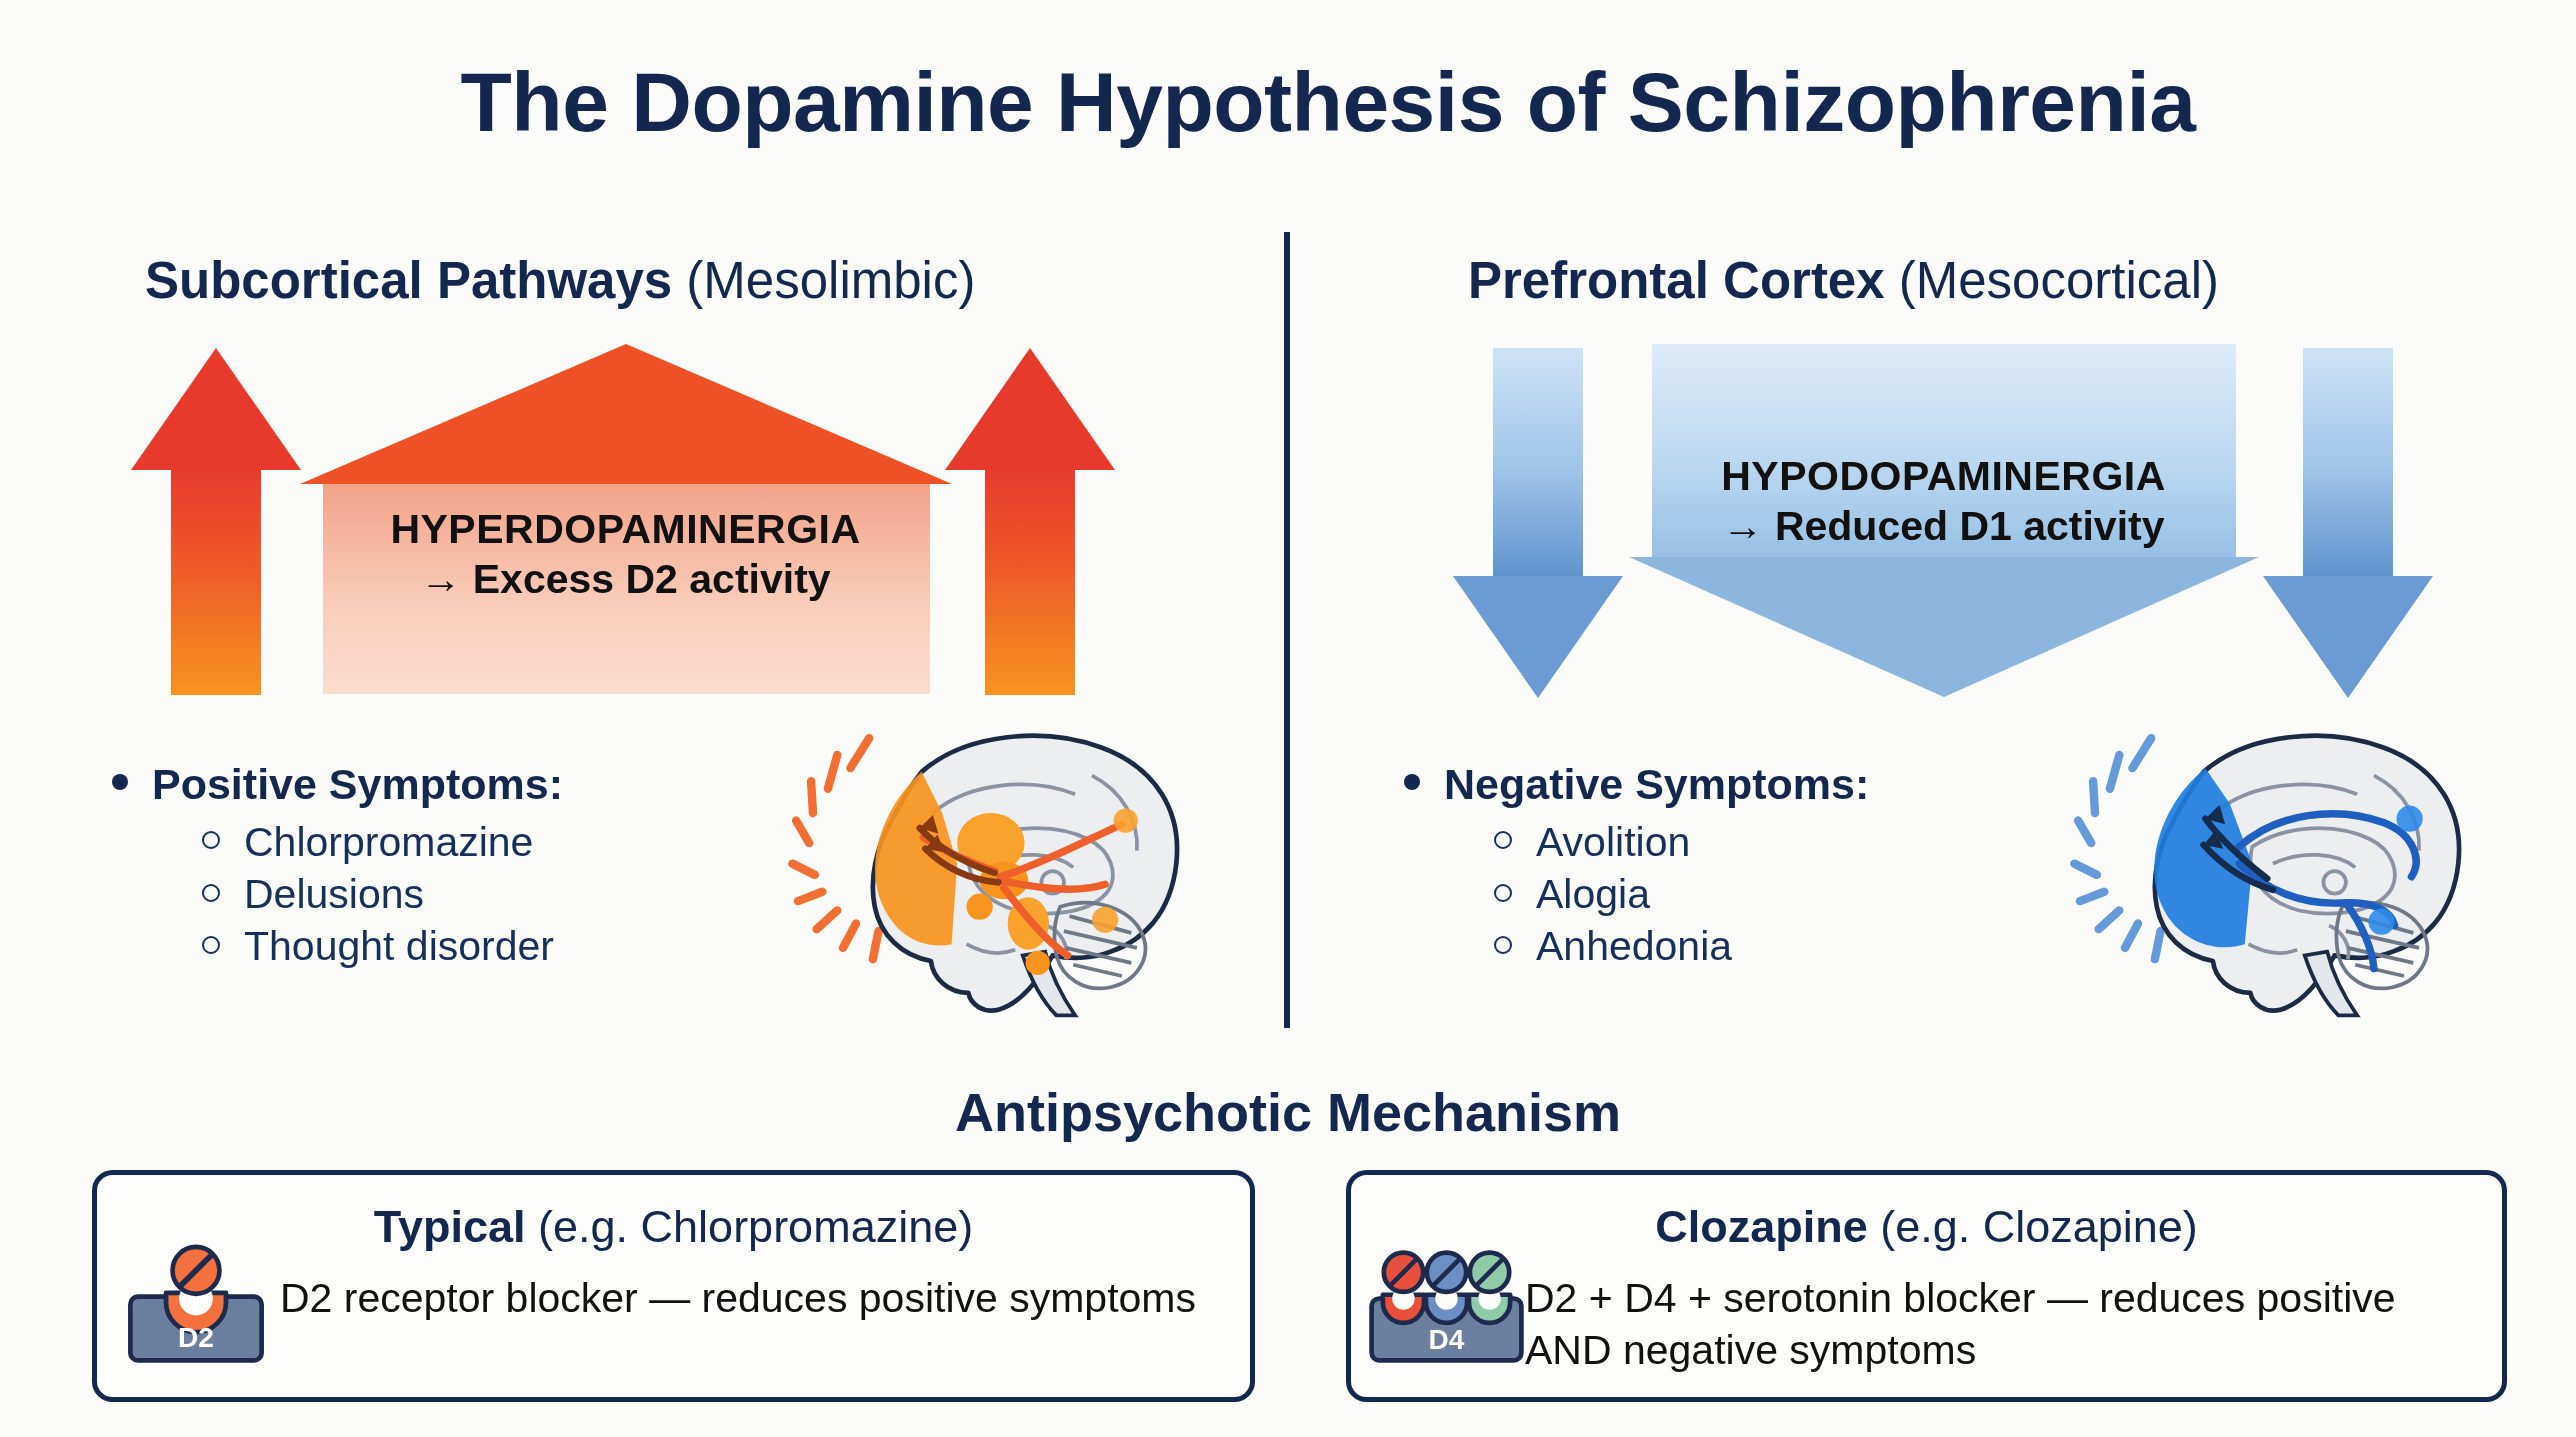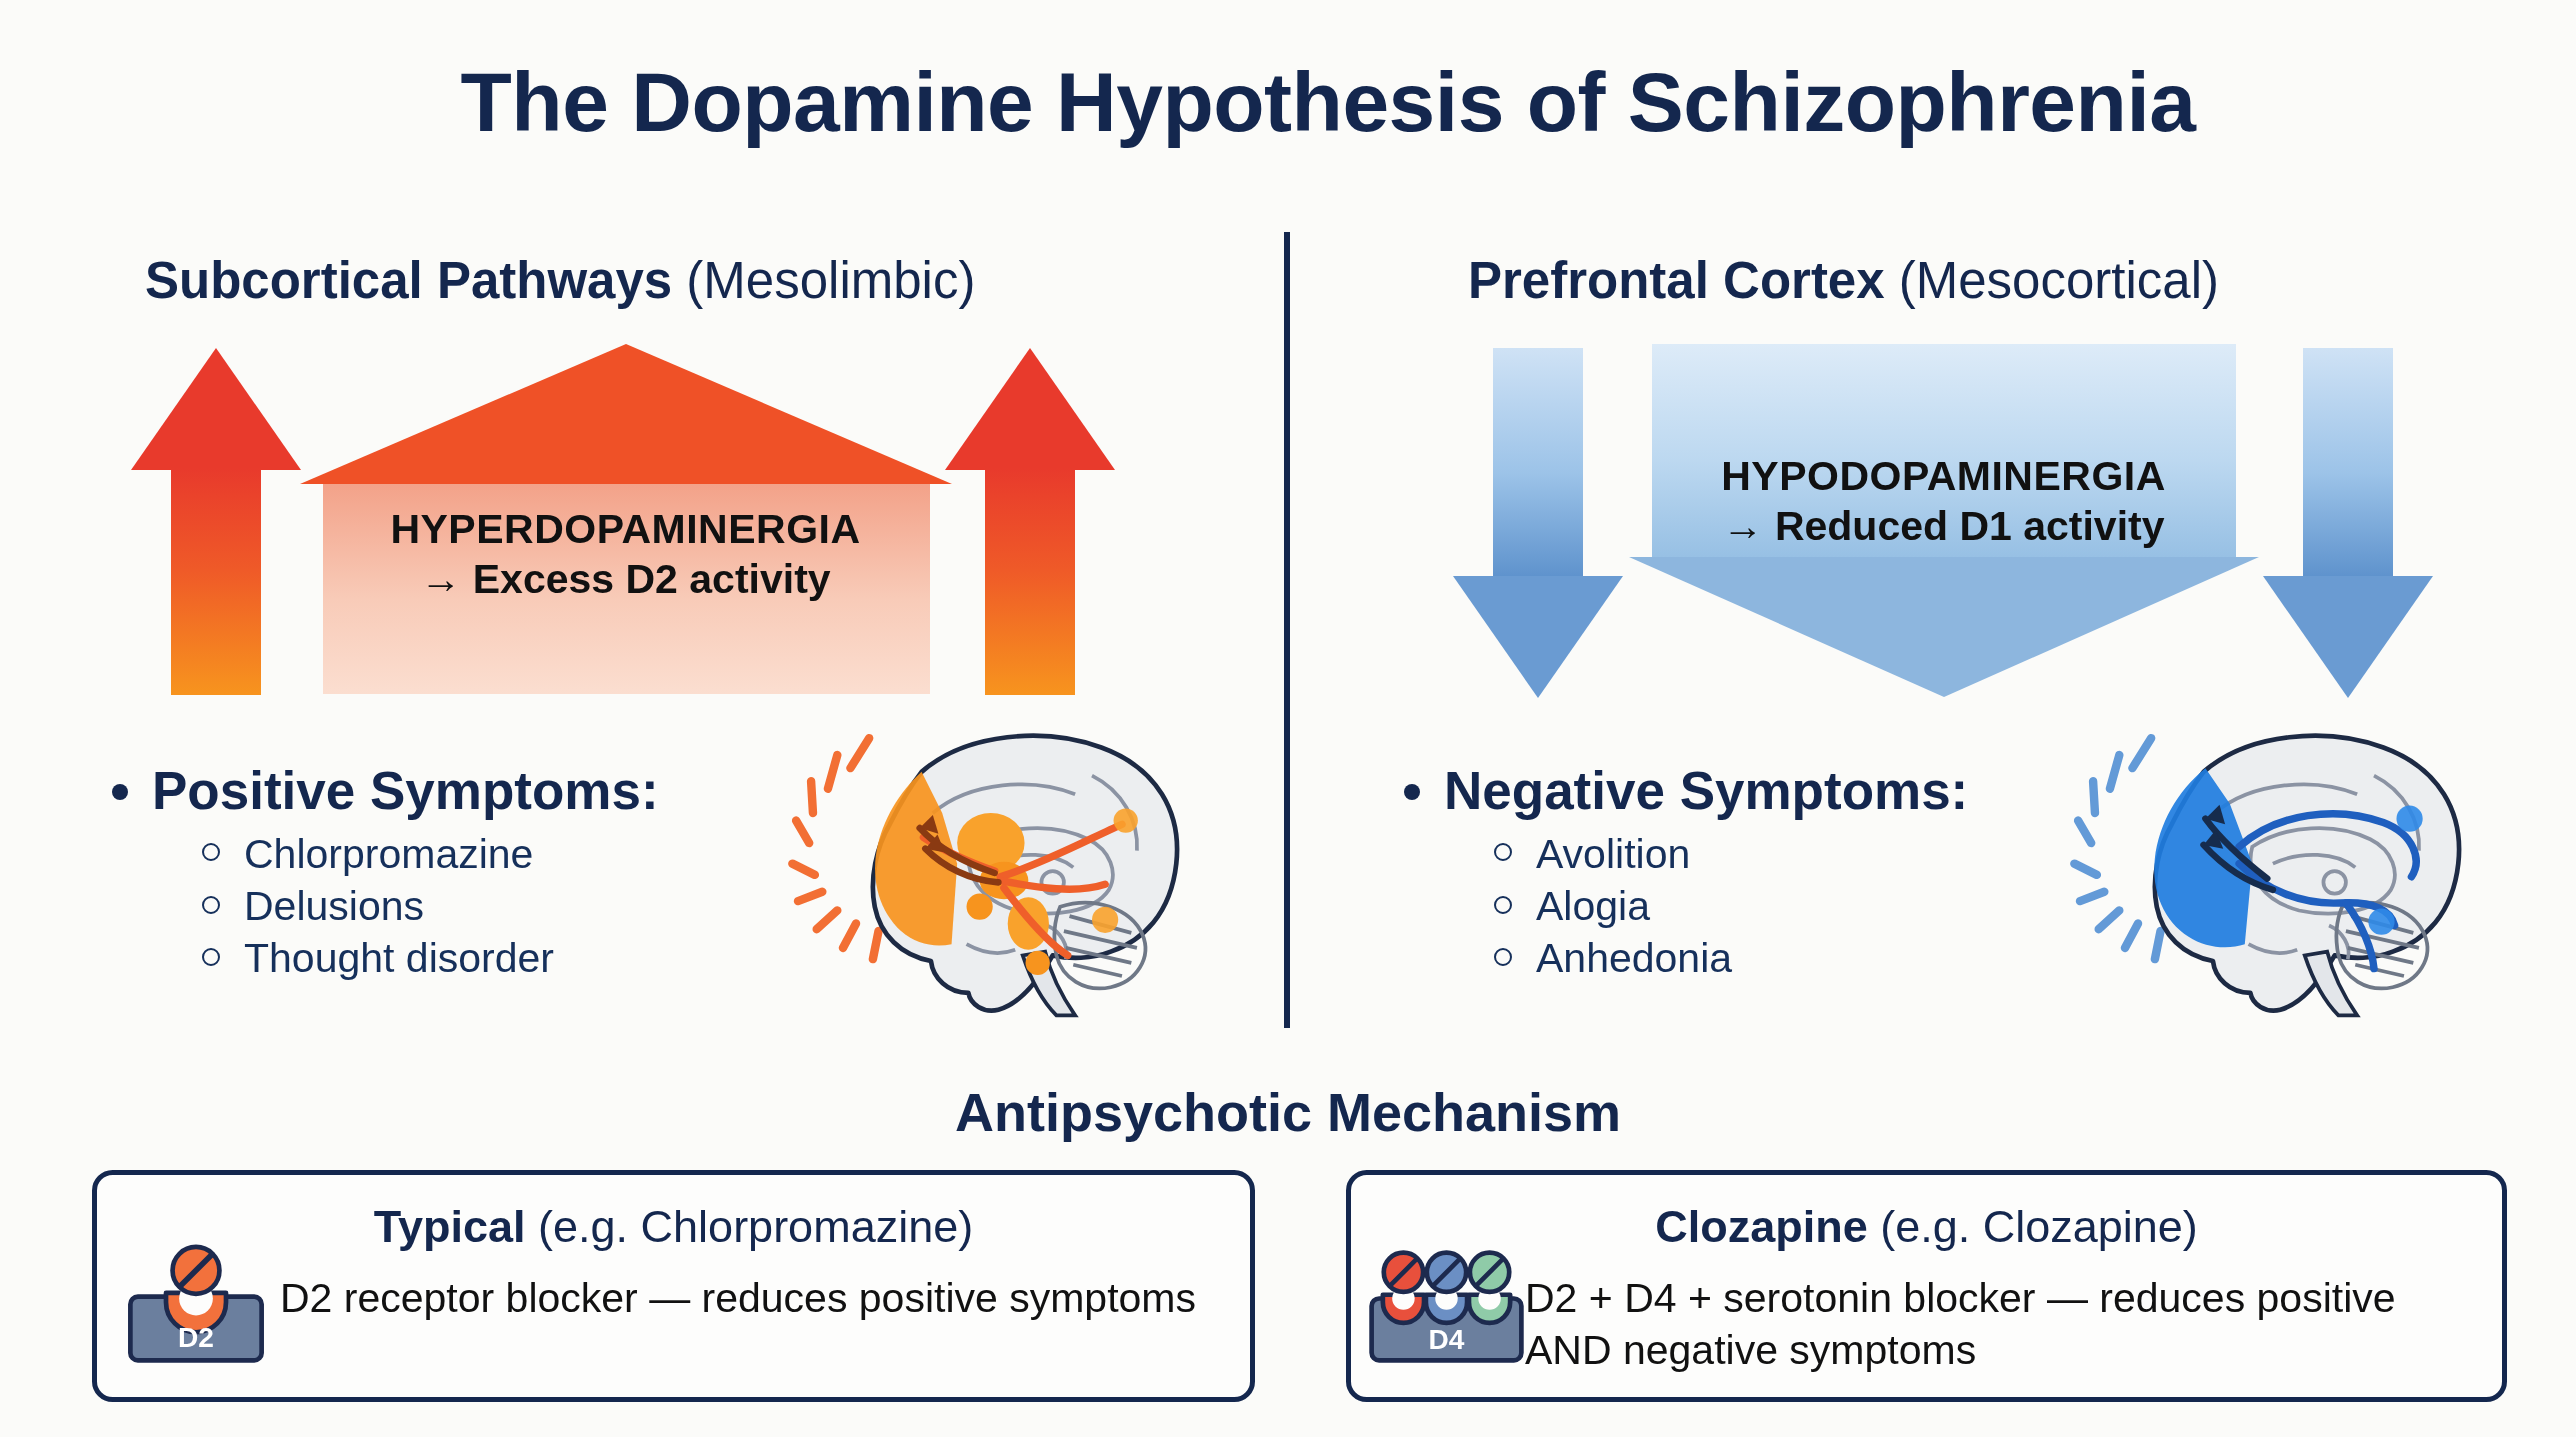--- a/index.html
+++ b/index.html
@@ -164,21 +164,21 @@
     white-space: nowrap;
   }
   .arrow-caption .l1 { font-size: 41px; letter-spacing: 0.5px; display: block; }
   .arrow-caption .l2 { font-size: 41px; display: block; }
   #caption-left  { left: 300px;  top: 504px; width: 651px; }
   #caption-right { left: 1629px; top: 451px; width: 629px; }
 
   
   .symptoms { position: absolute; }
   .sym-head {
-    font-size: 53px;
+    font-size: 43px;
     font-weight: bold;
     color: #14274e;
     white-space: nowrap;
   }
   .sym-head .dot {
     display: inline-block;
     width: 16px; height: 16px;
     border-radius: 50%;
     background: #14274e;
     margin-right: 24px;

